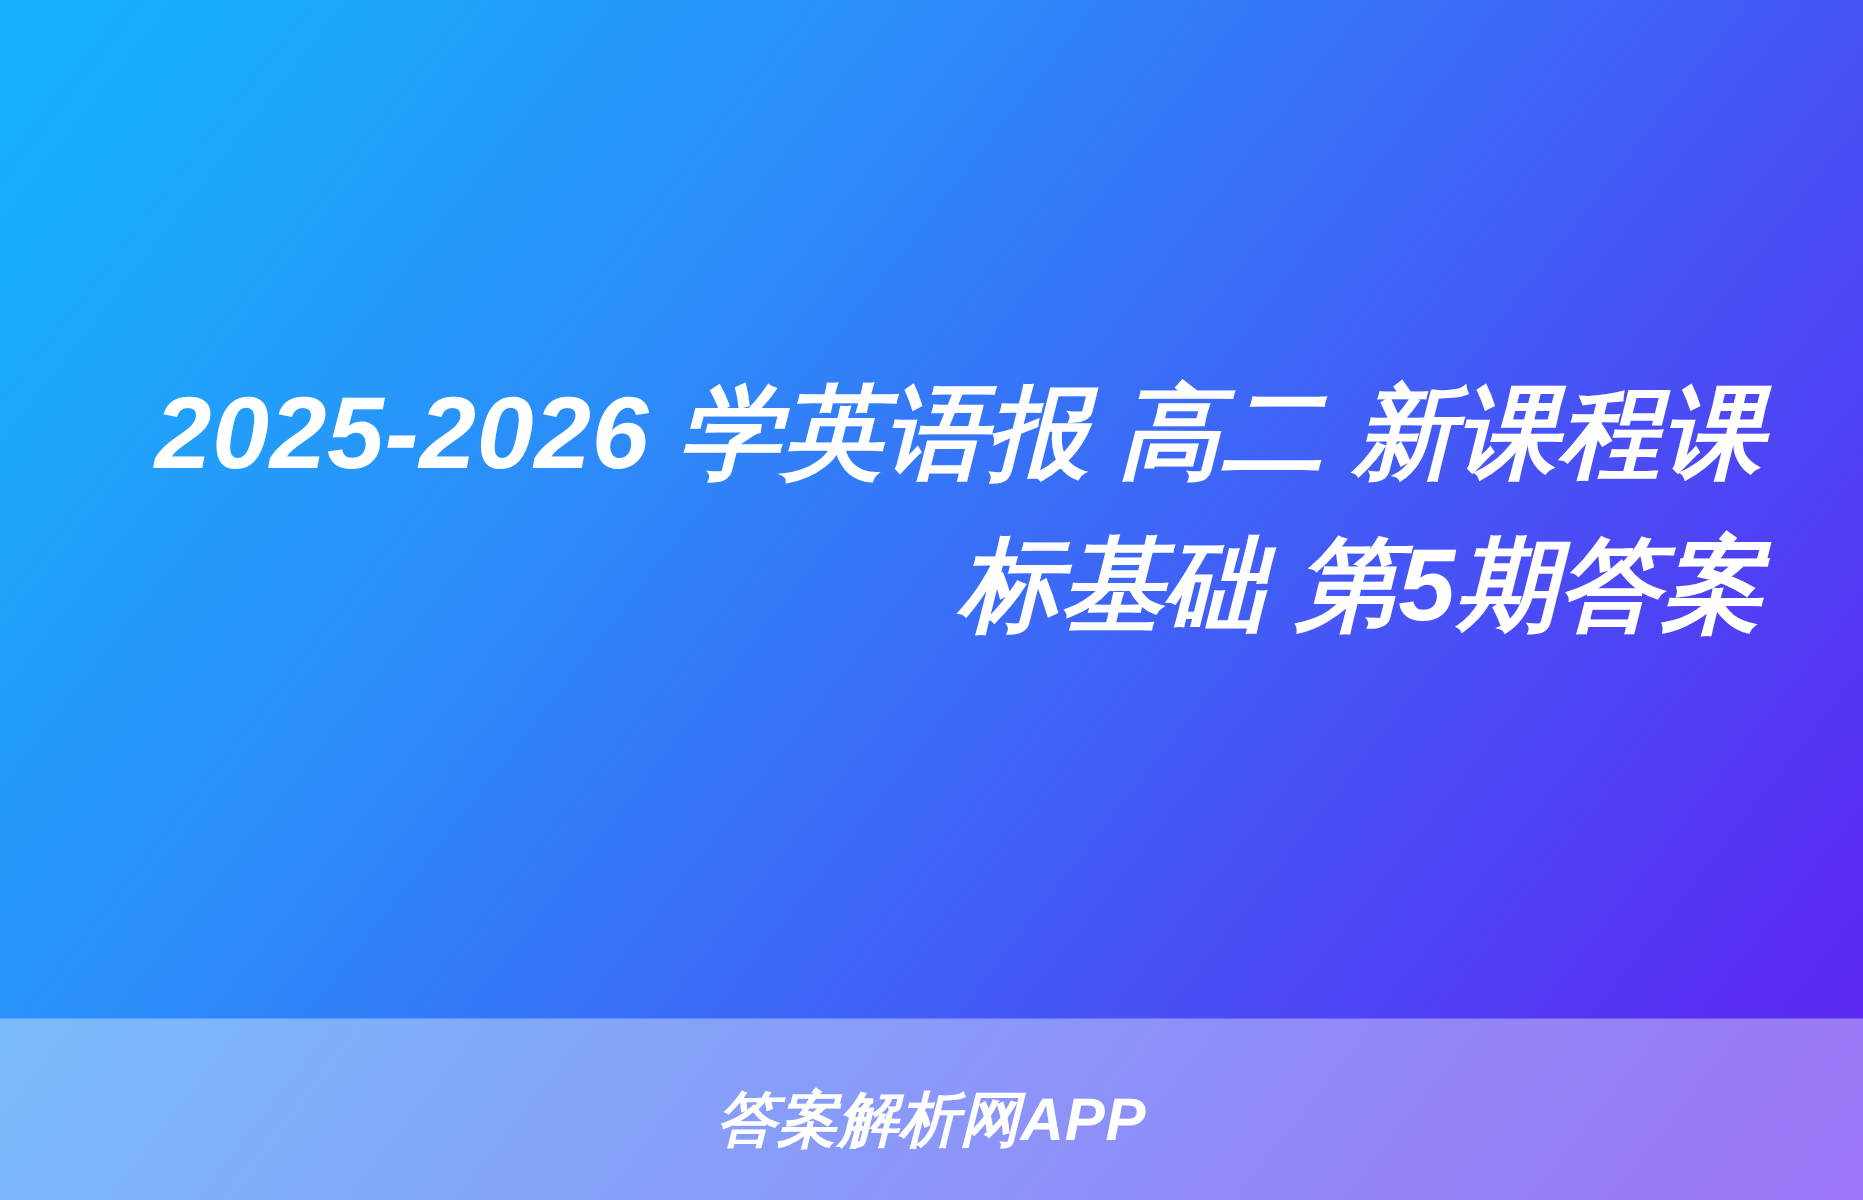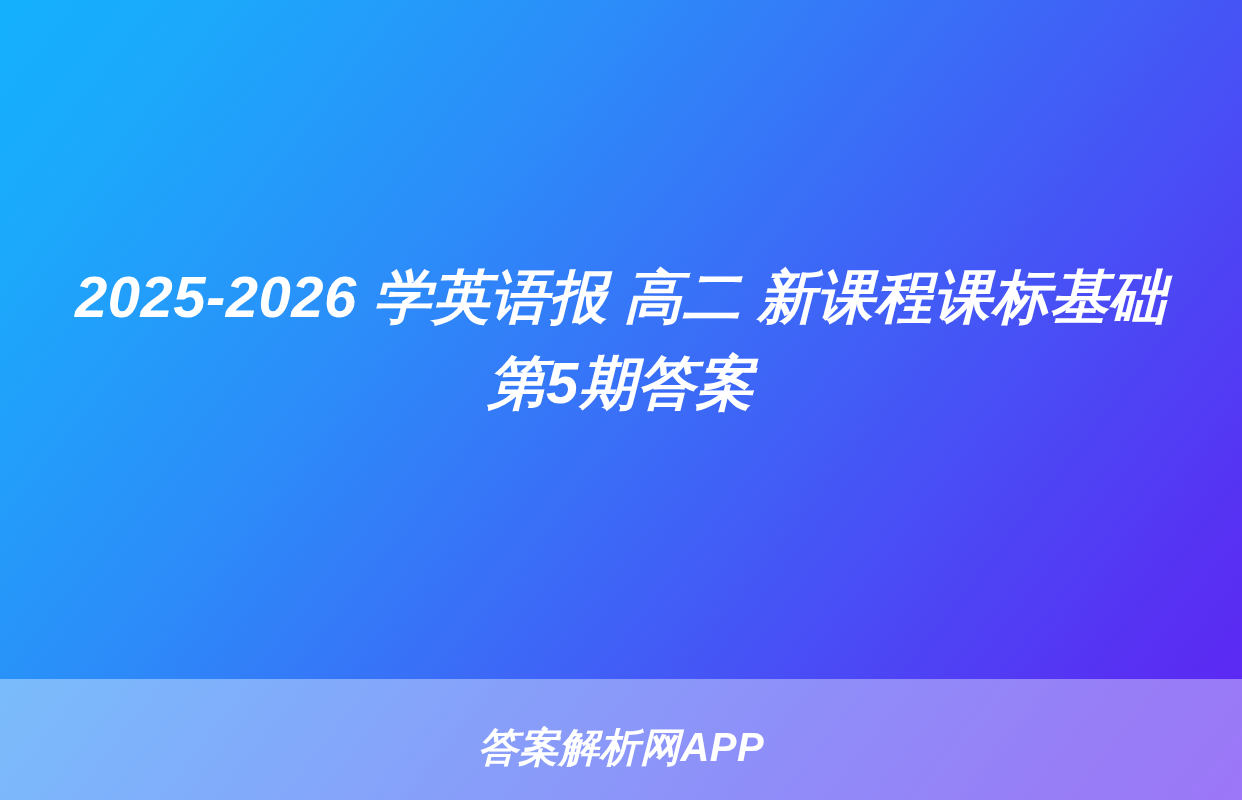--- a/index.html
+++ b/index.html
@@ -36,23 +36,23 @@
     display: flex;
     align-items: center;
     justify-content: center;
     box-sizing: border-box;
     padding: 0 60px;
   }
 
   .poster-title {
     width: 1110px;
     margin: 0;
-    text-align: center;
+    text-align: right;
     color: #ffffff;
-    font-size: 58px;
+    font-size: 68px;
     line-height: 1.48;
     font-weight: 700;
     font-style: italic;
     letter-spacing: 0.5px;
     word-break: break-all;
     text-rendering: optimizeLegibility;
   }
 
   
   .footer-band {

